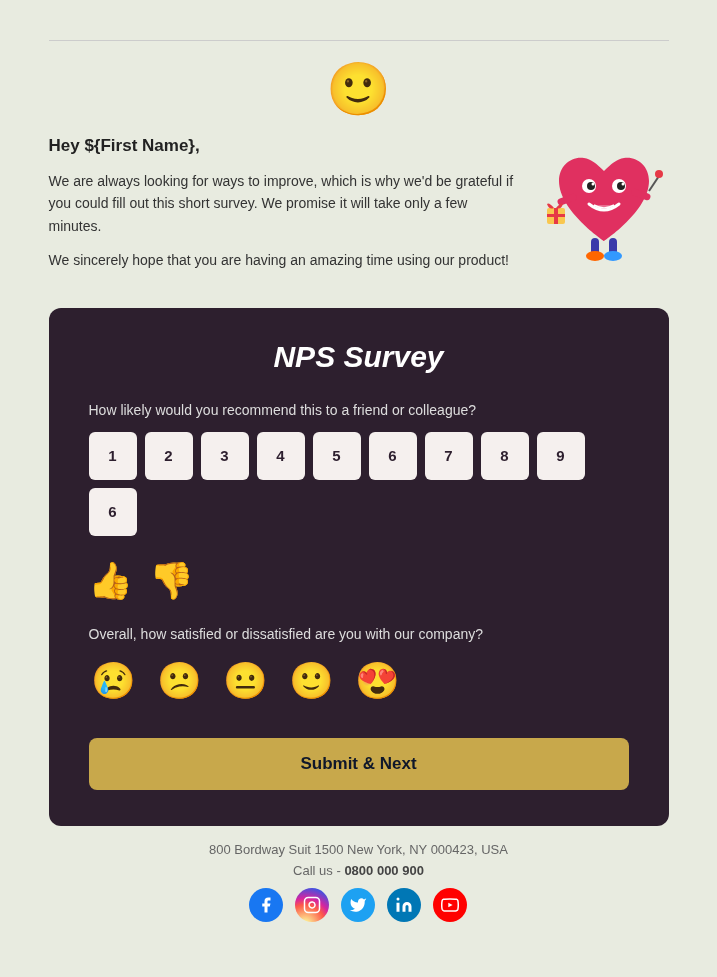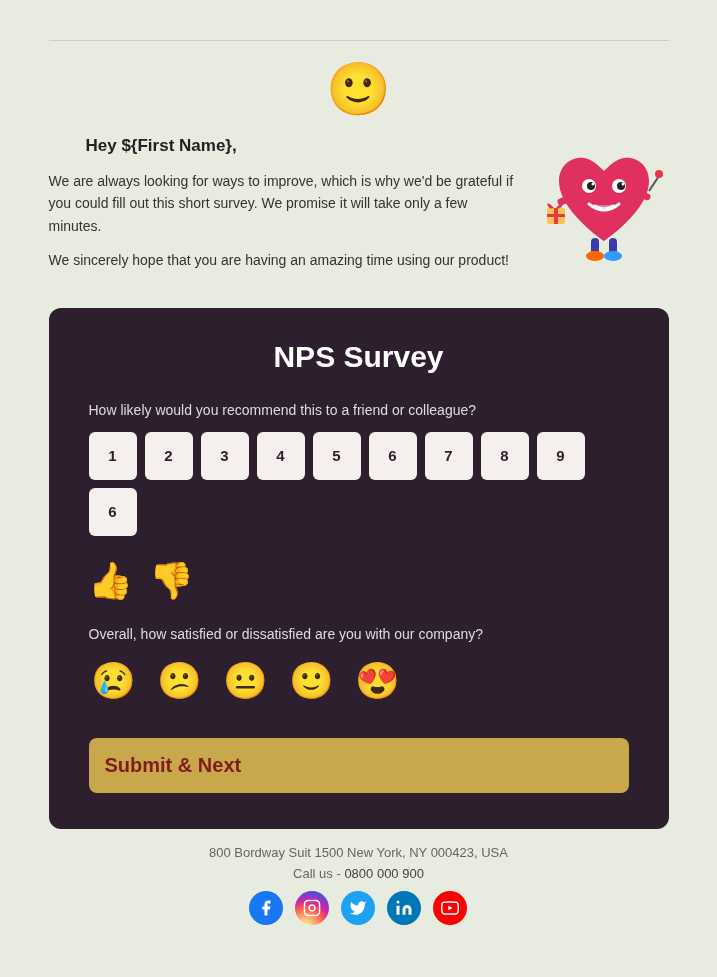--- a/index.html
+++ b/index.html
@@ -38,21 +38,20 @@
     .intro-text {
       flex: 1;
       padding-right: 20px;
     }
 
     .intro-text h2 {
       font-size: 17px;
       font-weight: bold;
       color: #222;
       margin-bottom: 14px;
-      margin-left: 37px;
     }
 
     .intro-text p {
       font-size: 14px;
       color: #333;
       line-height: 1.6;
       margin-bottom: 12px;
     }
 
     .heart-mascot {
@@ -72,20 +71,21 @@
       padding: 32px 40px 36px;
       color: white;
     }
 
     .survey-title {
       text-align: center;
       font-size: 30px;
       font-weight: bold;
       color: white;
       margin-bottom: 28px;
+      font-style: italic;
     }
 
     .question-label {
       font-size: 14px;
       color: #ddd;
       margin-bottom: 14px;
     }
 
     .nps-row {
       display: flex;
@@ -143,42 +143,42 @@
       display: flex;
       align-items: center;
       justify-content: center;
     }
 
     .submit-btn {
       display: block;
       width: 100%;
       padding: 16px;
       background: #c8a84b;
-      color: #7f1d1d;
+      color: #0f172a;
       border: none;
       border-radius: 8px;
-      font-size: 20px;
+      font-size: 17px;
       font-weight: bold;
       cursor: pointer;
-      text-align: left;
+      text-align: center;
     }
 
     .footer {
       margin-top: 16px;
       text-align: center;
       color: #666;
       font-size: 13px;
     }
 
     .footer p {
       margin-bottom: 6px;
     }
 
     .footer .phone {
-      font-weight: normal;
+      font-weight: bold;
       color: #444;
     }
 
     .social-icons {
       display: flex;
       flex-direction: row;
       gap: 12px;
       justify-content: center;
       margin-top: 10px;
     }

